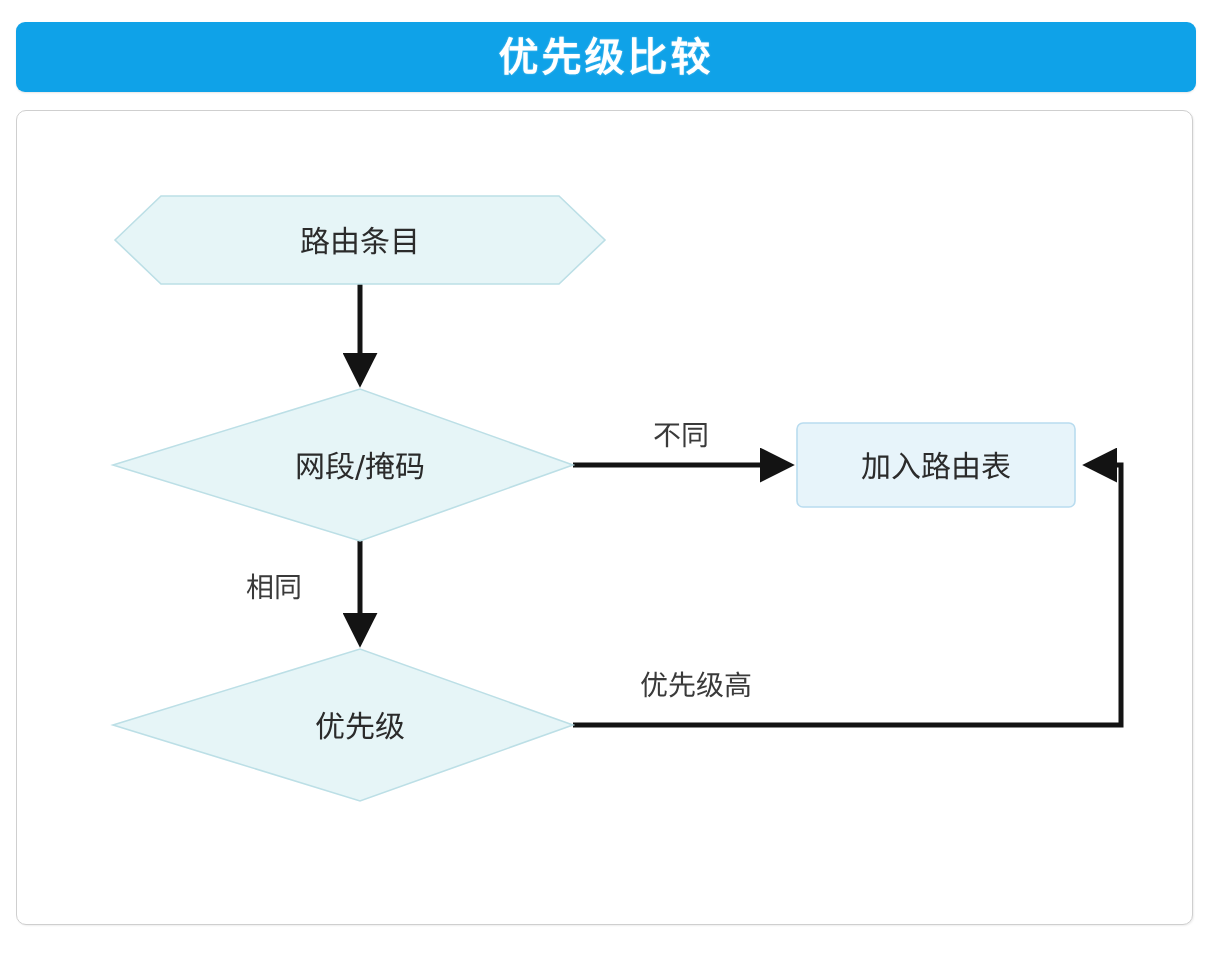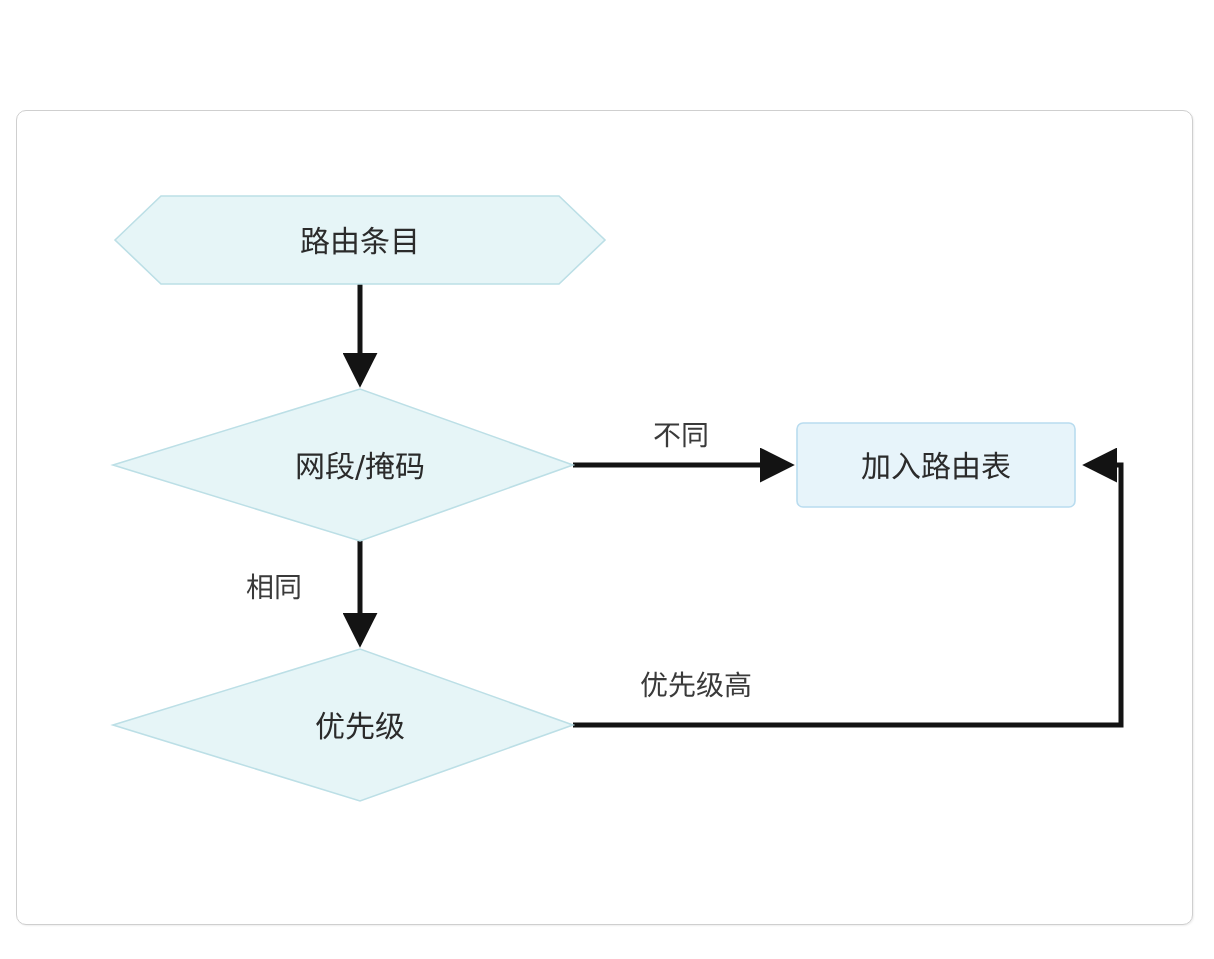--- a/index.html
+++ b/index.html
@@ -104,20 +104,23 @@
   }
   .arrow-head {
     fill: #131313;
   }
 </style>
 </head>
 <body>
 
 <div id="page">
 
+  <div id="title-bar">
+    <span id="title-text">优先级比较</span>
+  </div>
 
   <div id="diagram-frame"></div>
 
   <svg id="flow-canvas" viewBox="0 0 1177 815" width="1177" height="815">
 
     <defs>
       <marker id="arrow" viewBox="0 0 12 12" refX="10" refY="6" markerWidth="7" markerHeight="7" orient="auto-start-reverse">
         <path d="M 0 0 L 12 6 L 0 12 z" class="arrow-head"></path>
       </marker>
     </defs>

